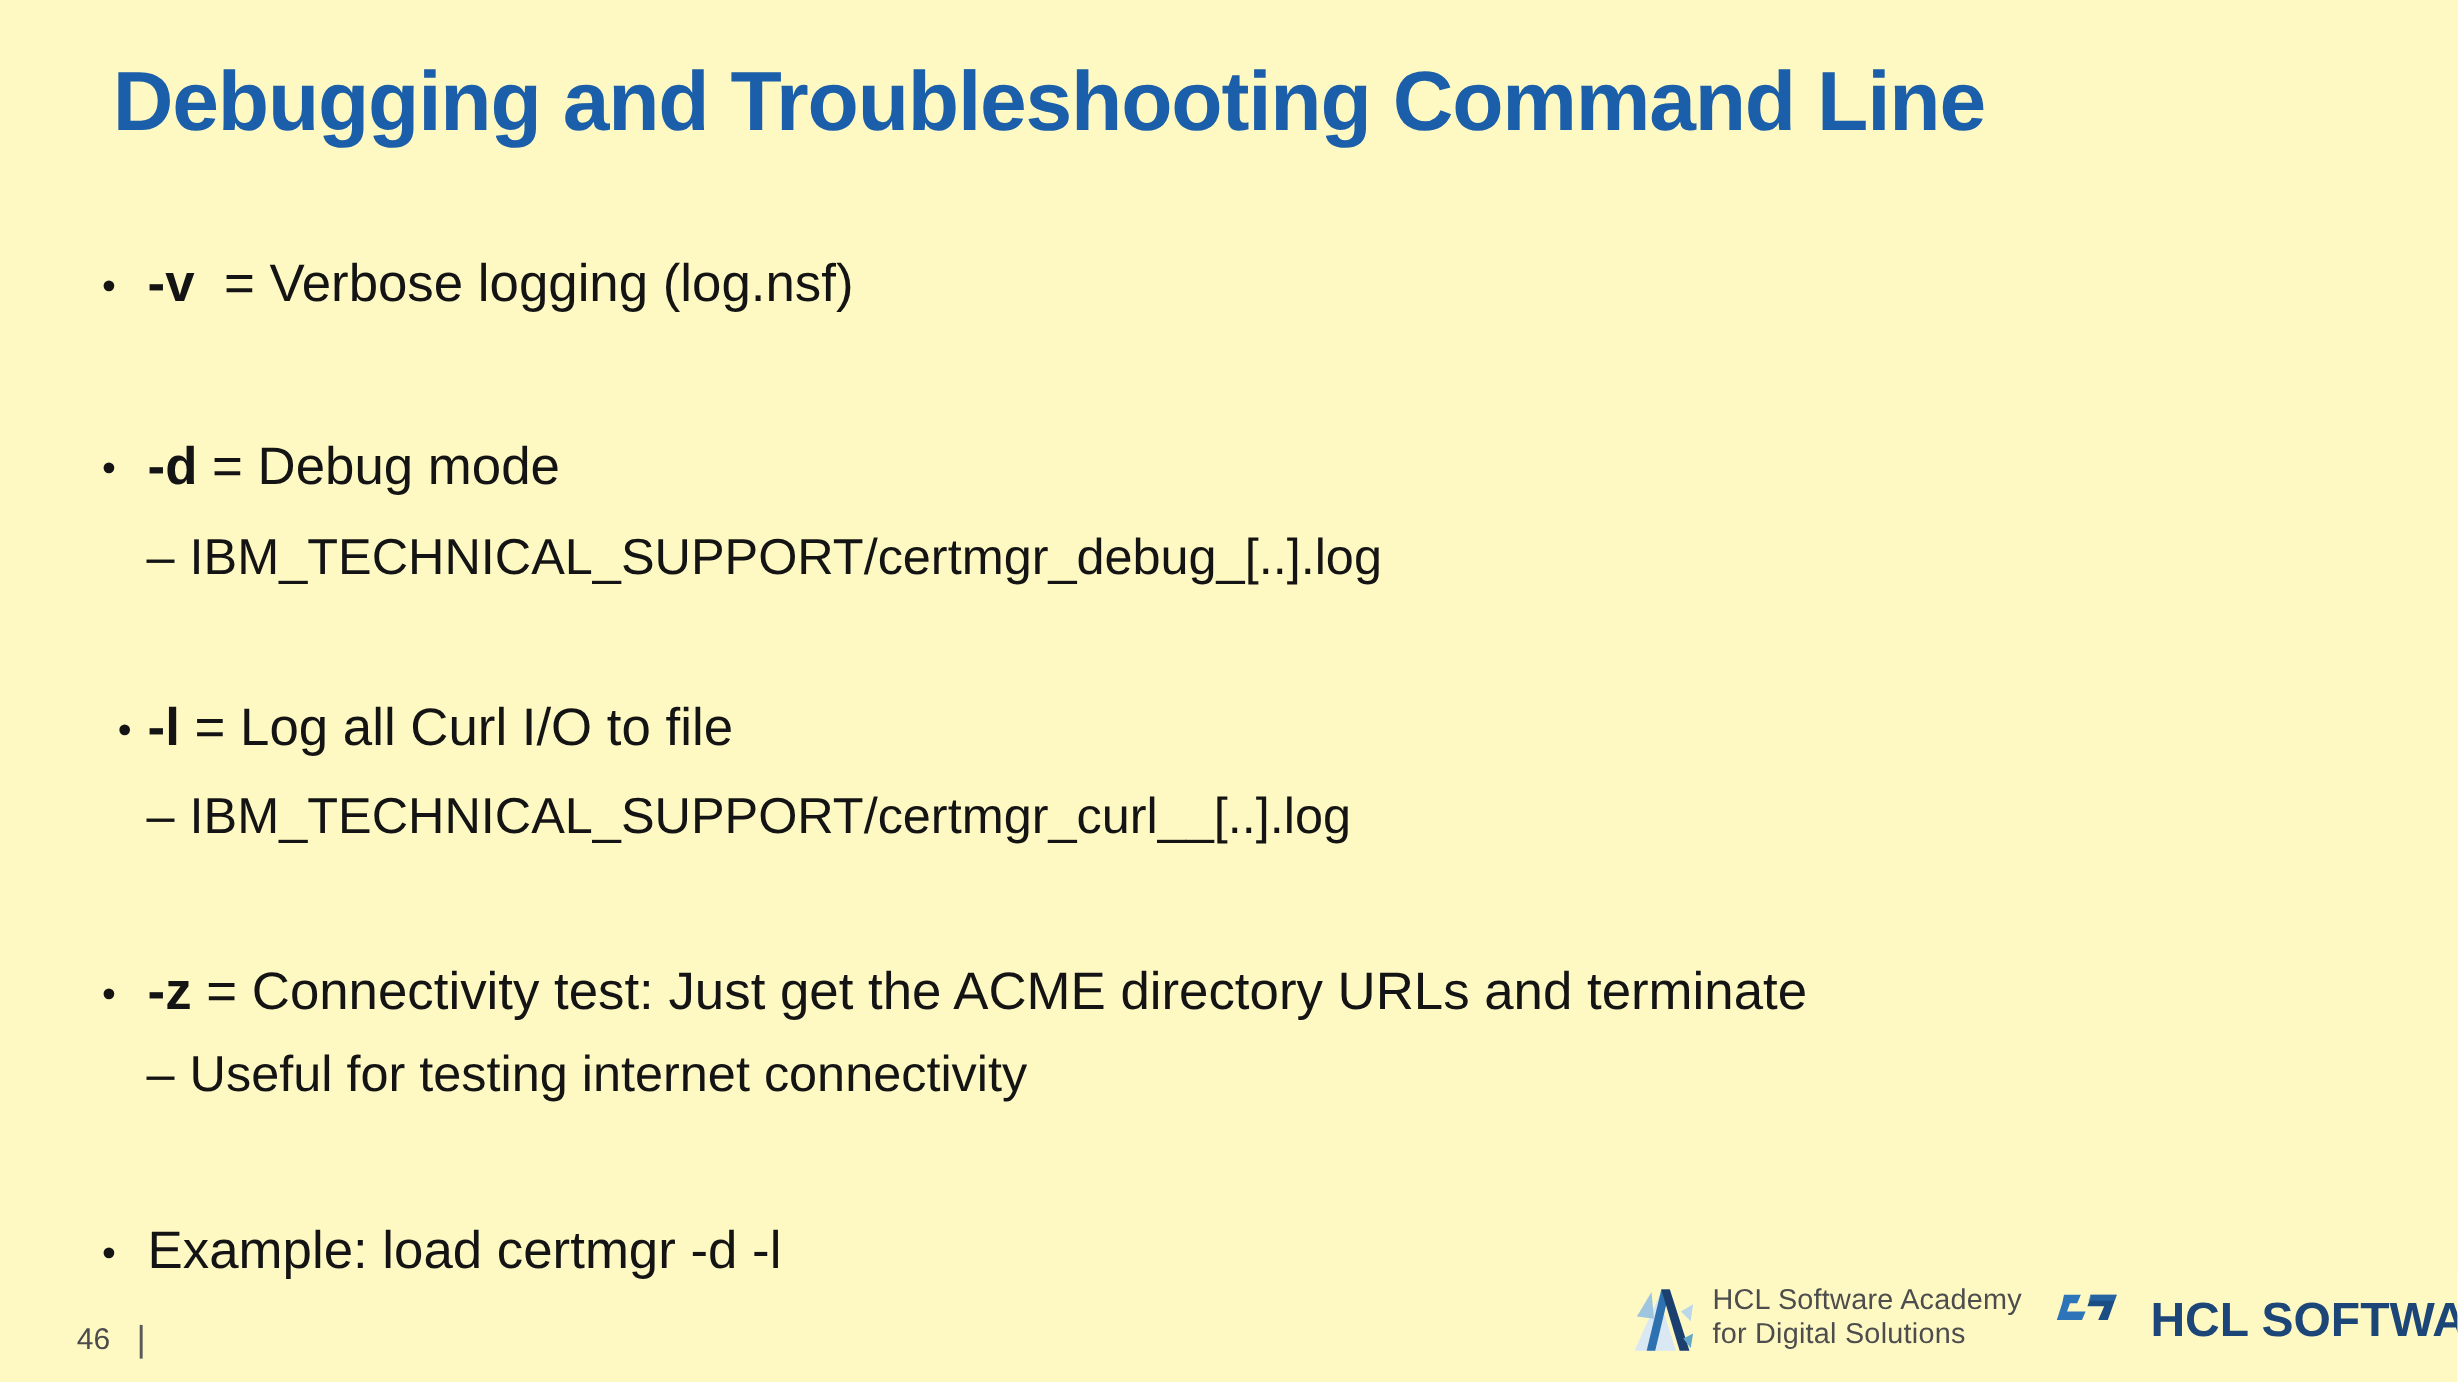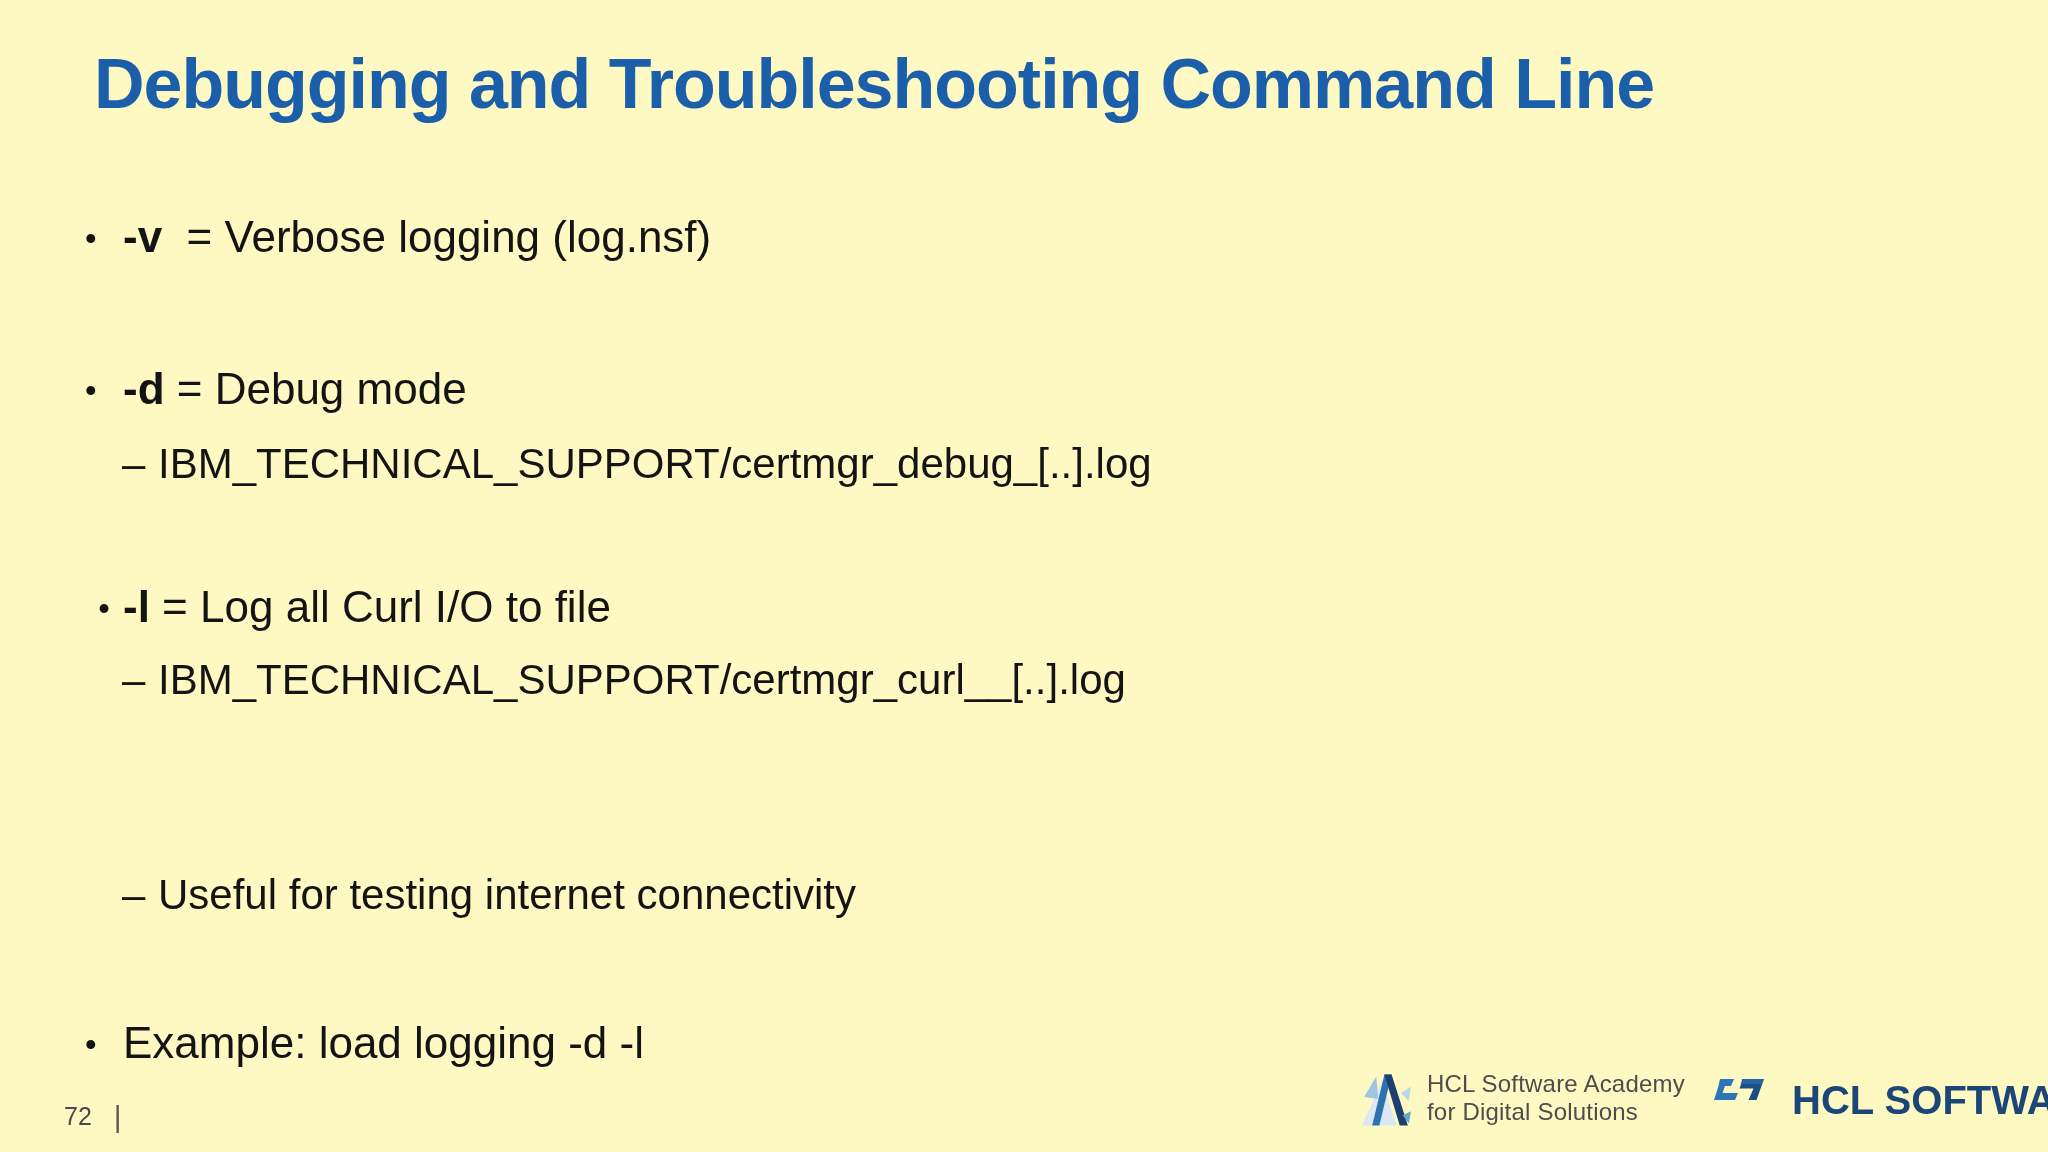--- a/index.html
+++ b/index.html
@@ -125,30 +125,33 @@
     <span class="dash">–</span><span class="sub-text">IBM_TECHNICAL_SUPPORT/certmgr_debug_[..].log</span>
   </div>
 
   <div class="bullet" style="top:582px;text-align:center;">
     <span class="marker">•</span><span class="flag">-l</span><span class="rest"> = Log all Curl I/O to file</span>
   </div>
   <div class="sub-bullet" style="top:656px;">
     <span class="dash">–</span><span class="sub-text">IBM_TECHNICAL_SUPPORT/certmgr_curl__[..].log</span>
   </div>
 
+  <div class="bullet" style="top:802px;">
+    <span class="marker">•</span><span class="flag">-z</span><span class="rest"> = Connectivity test: Just get the ACME directory URLs and terminate</span>
+  </div>
   <div class="sub-bullet" style="top:871px;">
     <span class="dash">–</span><span class="sub-text">Useful for testing internet connectivity</span>
   </div>
 
   <div class="bullet" style="top:1018px;">
-    <span class="marker">•</span><span class="flag"></span><span class="rest">Example: load logging -d -l</span>
+    <span class="marker">•</span><span class="flag"></span><span class="rest">Example: load certmgr -d -l</span>
   </div>
 
   <div class="footer">
-    <span>72</span><span class="sep">|</span>
+    <span>46</span><span class="sep">|</span>
   </div>
 
   <div class="academy-logo">
     <svg width="52" height="62" viewBox="0 0 51 60">
       <polygon points="0,58 20,14 34,58" fill="#D9E8F3"></polygon>
       <polygon points="2,30 14,10 16,32" fill="#9FC6DE"></polygon>
       <polygon points="38,26 48,20 46,34" fill="#BBD8EA"></polygon>
       <polygon points="10,58 22,8 29,8 17,58" fill="#2D71B0"></polygon>
       <polygon points="22,8 29,8 45,58 37,58" fill="#1B3F6E"></polygon>
       <polygon points="40,48 48,44 46,56" fill="#63A8C9"></polygon>

